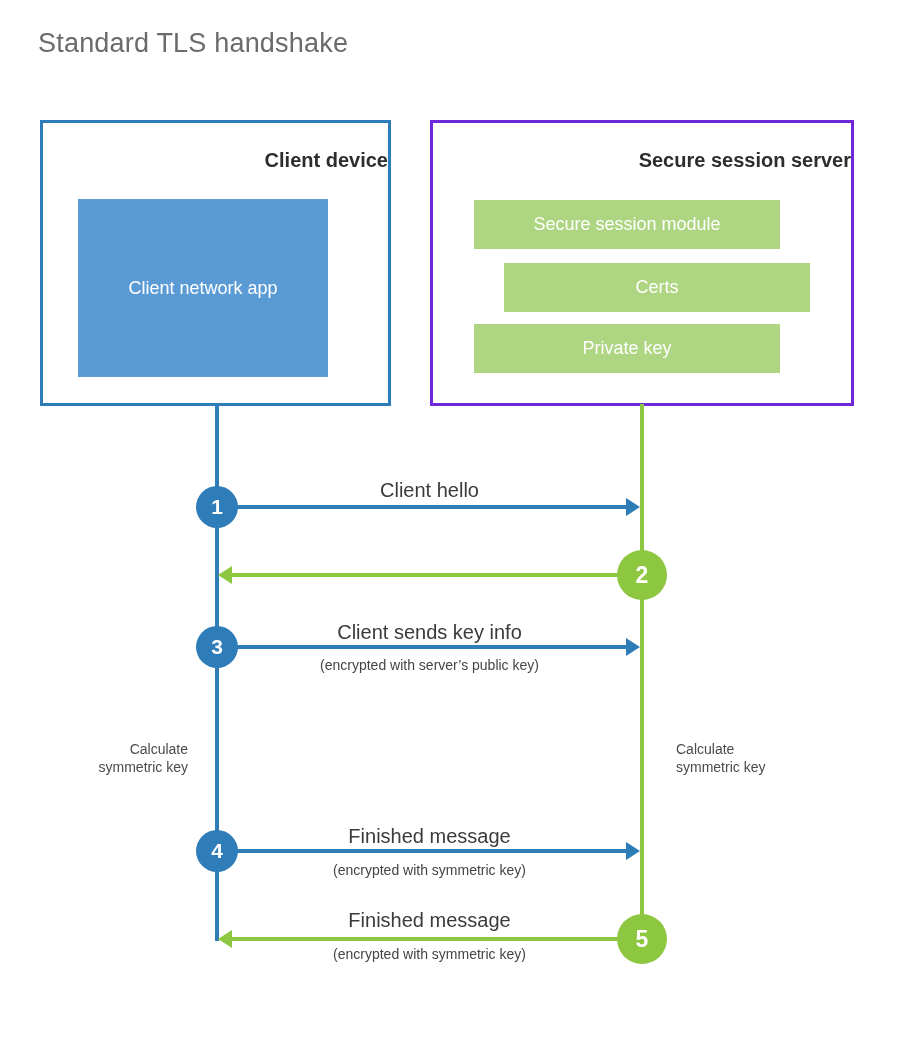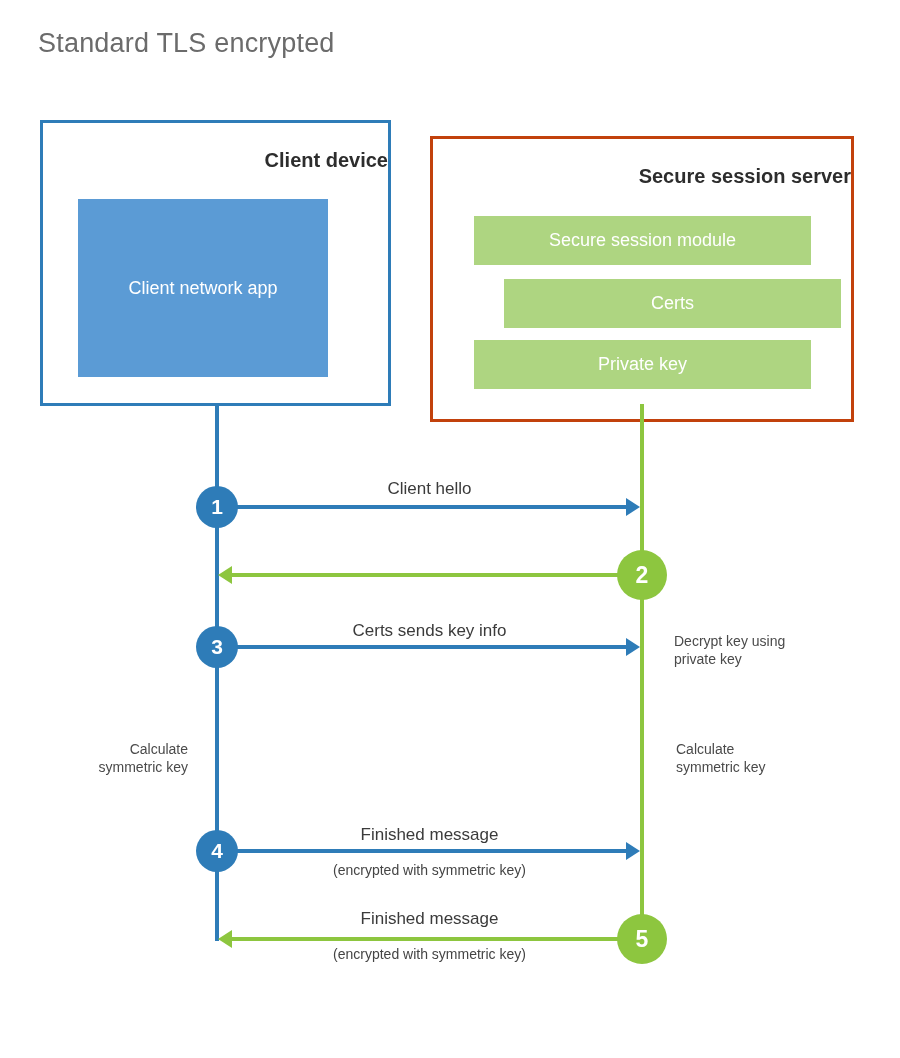--- a/index.html
+++ b/index.html
@@ -39,24 +39,24 @@
   }
   .party-box.client {
     left: 40px;
     top: 120px;
     width: 351px;
     height: 286px;
     border: 3px solid #2e7cb8;
   }
   .party-box.server {
     left: 430px;
-    top: 136px;
+    top: 120px;
     width: 424px;
     height: 286px;
-    border: 3px solid #c2410c;
+    border: 3px solid #6d28d9;
   }
   .party-title {
     position: absolute;
     left: 0;
     right: 0;
     top: 26px;
     text-align: right;
     font-size: 20px;
     font-weight: bold;
     color: #2d2d2d;
@@ -76,21 +76,21 @@
   }
   .module.client-app {
     left: 35px;
     top: 76px;
     width: 250px;
     height: 178px;
     background: #5b9bd5;
   }
   .module.srv {
     left: 41px;
-    width: 337px;
+    width: 306px;
     height: 49px;
     background: #aed581;
   }
   .module.srv-0 { top: 77px; }
   .module.srv-1 { top: 140px; margin-left: 30px; }
   .module.srv-2 { top: 201px; }
 
   
   .lifeline {
     position: absolute;
@@ -156,21 +156,21 @@
     width: 50px;
     height: 50px;
     font-size: 23px;
   }
 
   
   .msg-label {
     position: absolute;
     text-align: center;
     color: #3b3b3b;
-    font-size: 17px;
+    font-size: 20px;
     white-space: nowrap;
   }
   .msg-sub {
     position: absolute;
     text-align: center;
     color: #444444;
     font-size: 14px;
     white-space: nowrap;
   }
 
@@ -182,21 +182,21 @@
     line-height: 1.3;
   }
   .annotation.right-side { text-align: left; }
   .annotation.left-side  { text-align: right; }
 </style>
 </head>
 <body>
 
 <div id="canvas">
 
-  <div class="page-title">Standard TLS encrypted</div>
+  <div class="page-title">Standard TLS handshake</div>
 
   <div class="party-box client">
     <div class="party-title">Client device</div>
     <div class="module client-app">Client network app</div>
   </div>
 
   <div class="party-box server">
     <div class="party-title">Secure session server</div>
     <div class="module srv srv-0">Secure session module</div>
     <div class="module srv srv-1">Certs</div>
@@ -210,30 +210,27 @@
   <div class="arrow blue" style="left:217px; top:505px; width:410px;">
     <span class="arrow-head right"></span>
   </div>
   <div class="step-circle blue" style="left:196px; top:486px;">1</div>
 
   <div class="arrow green" style="left:231px; top:573px; width:396px;">
     <span class="arrow-head left"></span>
   </div>
   <div class="step-circle green" style="left:617px; top:550px;">2</div>
 
-  <div class="msg-label" style="left:217px; top:621px; width:425px;">Certs sends key info</div>
+  <div class="msg-label" style="left:217px; top:621px; width:425px;">Client sends key info</div>
   <div class="arrow blue" style="left:217px; top:645px; width:410px;">
     <span class="arrow-head right"></span>
   </div>
+  <div class="msg-sub" style="left:217px; top:657px; width:425px;">(encrypted with server’s public key)</div>
   <div class="step-circle blue" style="left:196px; top:626px;">3</div>
 
-  <div class="annotation right-side" style="left:674px; top:632px; width:180px;">
-    <div>Decrypt key using</div>
-    <div>private key</div>
-  </div>
 
   <div class="annotation left-side" style="left:20px; top:740px; width:168px;">
     <div>Calculate</div>
     <div>symmetric key</div>
   </div>
 
   <div class="annotation right-side" style="left:676px; top:740px; width:180px;">
     <div>Calculate</div>
     <div>symmetric key</div>
   </div>

